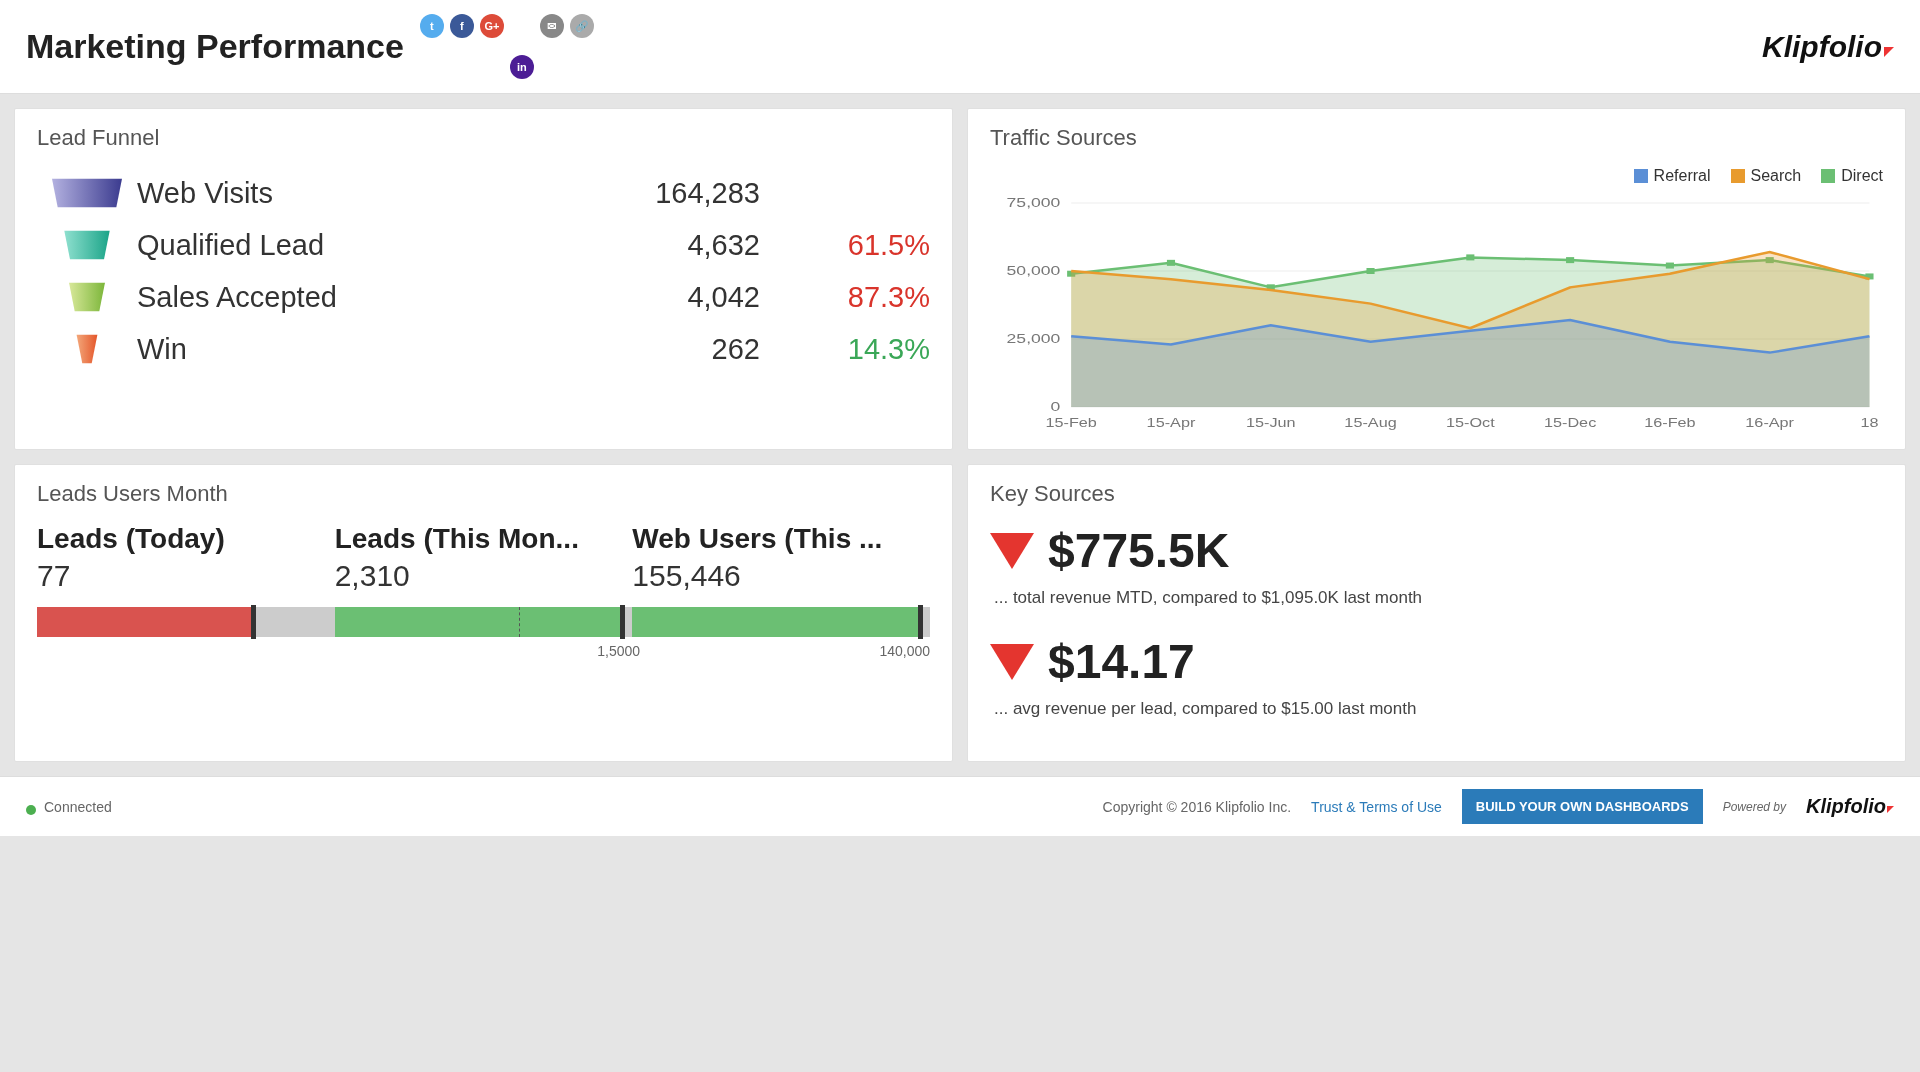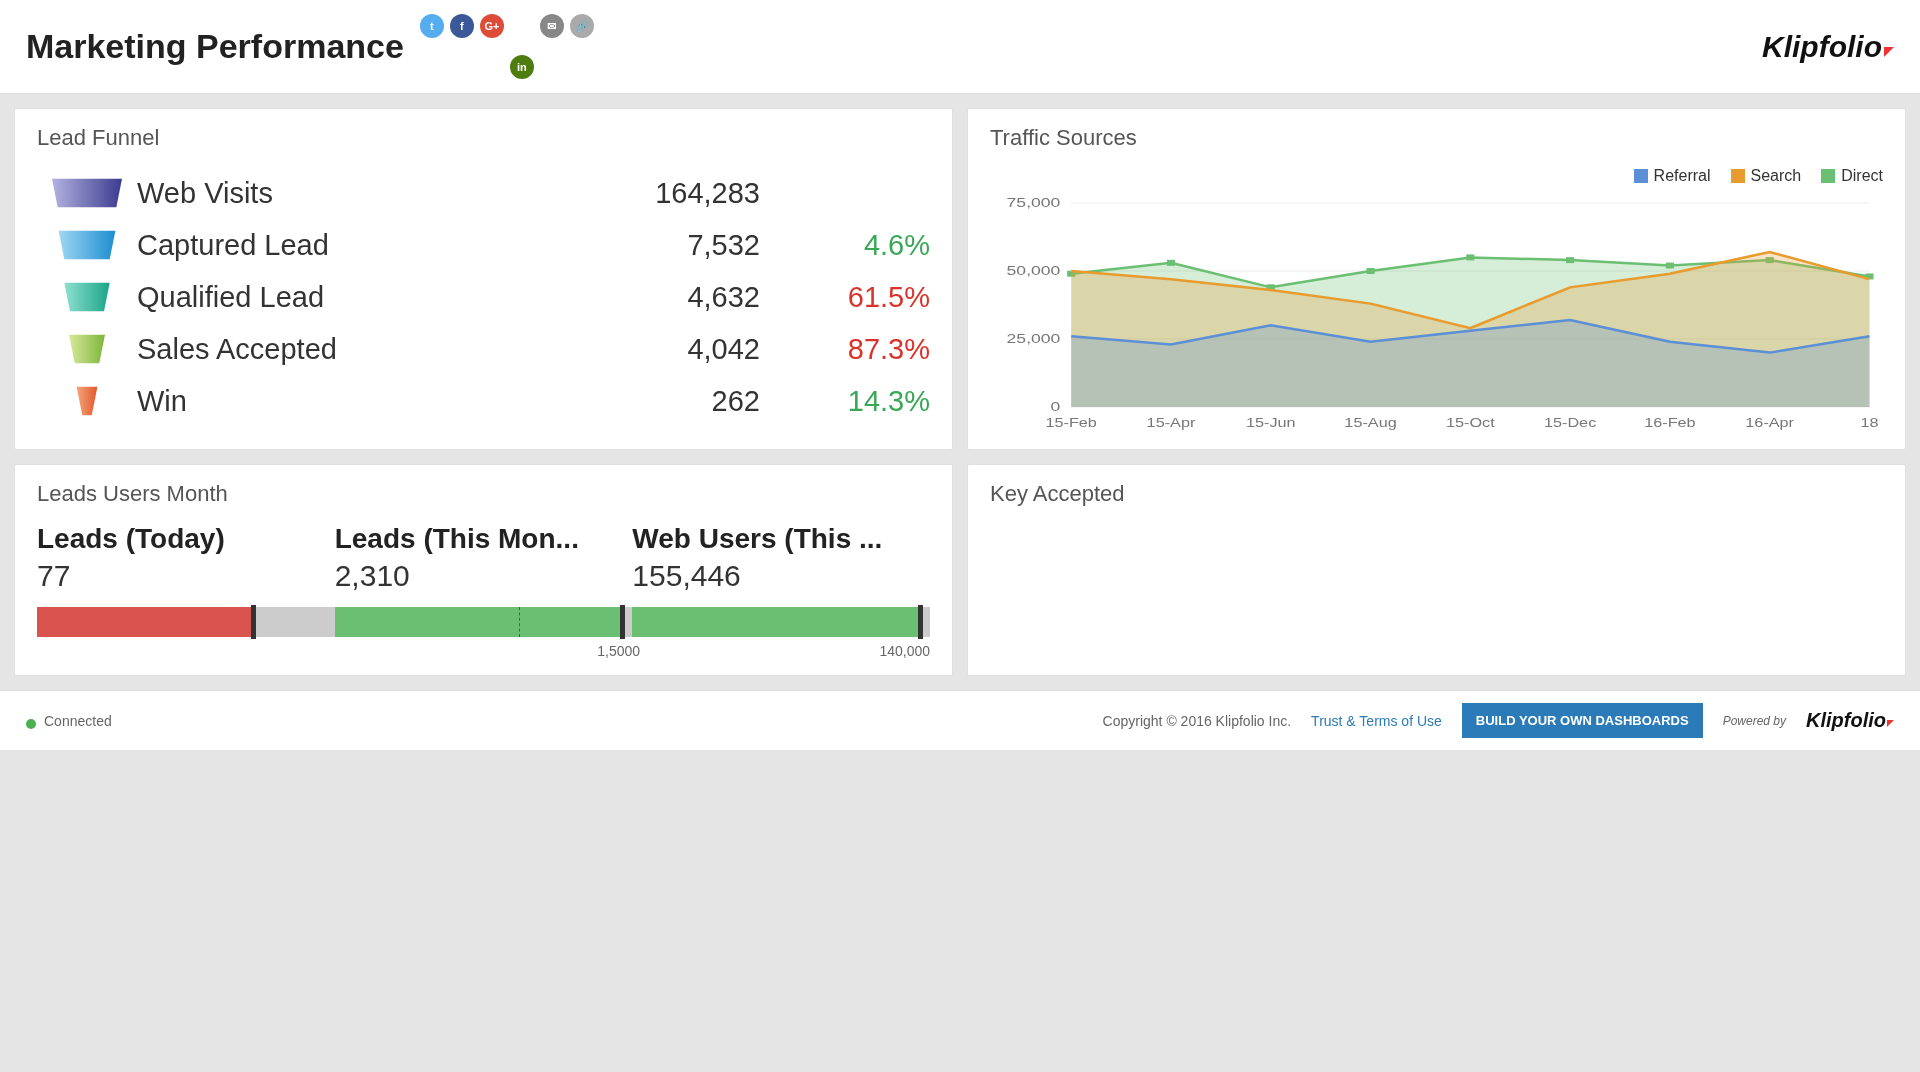--- a/index.html
+++ b/index.html
@@ -2,21 +2,21 @@
 <html><head>
 <meta charset="utf-8">
 <style>
 * { box-sizing: border-box; margin: 0; padding: 0; }
 body { font-family: "Segoe UI", Arial, sans-serif; background: #e5e5e5; color: #333; }
 .header { background: #fff; padding: 14px 26px; display: flex; align-items: center; justify-content: space-between; border-bottom: 1px solid #ddd; }
 .header-left { display: flex; align-items: center; gap: 16px; }
 .page-title { font-size: 34px; font-weight: 700; color: #222; }
 .share-icons { display: flex; gap: 6px; }
 .share-btn { width: 24px; height: 24px; border-radius: 50%; display: flex; align-items: center; justify-content: center; color: #fff; font-size: 11px; font-weight: bold; }
-.tw { background: #55acee; } .fb { background: #3b5998; } .gp { background: #dd4b39; } .li { background: #4d7c0f; margin-top: 41px; } .em { background: #888; } .lk { background: #aaa; }
+.tw { background: #55acee; } .fb { background: #3b5998; } .gp { background: #dd4b39; } .li { background: #4c1d95; margin-top: 41px; } .em { background: #888; } .lk { background: #aaa; }
 .logo { font-size: 30px; font-weight: 900; font-style: italic; color: #111; }
 .logo::after { content: ""; display: inline-block; width: 0; height: 0; border-left: 10px solid #e33; border-bottom: 10px solid transparent; margin-left: 2px; }
 .grid { padding: 14px; display: grid; grid-template-columns: 1fr 1fr; gap: 14px; }
 .panel { background: #fff; border: 1px solid #e0e0e0; border-radius: 2px; padding: 16px 22px; }
 .panel-title { font-size: 22px; color: #555; margin-bottom: 16px; }
 
 .funnel-row { display: flex; align-items: center; height: 52px; }
 .fun-icon { width: 100px; display: flex; justify-content: center; }
 .trap { width: 70px; }
 .fun-label { flex: 1; font-size: 29px; color: #333; }
@@ -87,36 +87,20 @@
                   <stop offset="0" stop-color="#b3b1e0"></stop>
                   <stop offset="1" stop-color="#3b3b8f"></stop>
                 </linearGradient>
               </defs>
         <polygon points="0,0 74,0 68,30 6,30" fill="url(#g0)"></polygon>
       </svg>
     </div>
     <div class="fun-label">Web Visits</div>
     <div class="fun-val">164,283</div>
     <div class="fun-pct "></div>
-        </div>
-        <div class="funnel-row">
-    <div class="fun-icon">
-      <svg class="trap" height="30" viewBox="0 0 74 30">
-        <defs>
-                <linearGradient id="g1" x1="0" x2="1">
-                  <stop offset="0" stop-color="#9fd7f3"></stop>
-                  <stop offset="1" stop-color="#1c8dd1"></stop>
-                </linearGradient>
-              </defs>
-        <polygon points="7,0 67,0 61,30 13,30" fill="url(#g1)"></polygon>
-      </svg>
-    </div>
-    <div class="fun-label">Captured Lead</div>
-    <div class="fun-val">7,532</div>
-    <div class="fun-pct pct-green">4.6%</div>
         </div>
         <div class="funnel-row">
     <div class="fun-icon">
       <svg class="trap" height="30" viewBox="0 0 74 30">
         <defs>
                 <linearGradient id="g2" x1="0" x2="1">
                   <stop offset="0" stop-color="#8fe0cf"></stop>
                   <stop offset="1" stop-color="#1ba488"></stop>
                 </linearGradient>
               </defs>
@@ -255,21 +239,37 @@
     </div>
     <div class="bar-tick">
             <span>0</span>
             <span>140,000</span>
           </div>
         </div>
       </div>
   </div>
 
   <div class="panel metrics-panel">
-    <div class="panel-title">Key Accepted</div>
+    <div class="panel-title">Key Sources</div>
+    <div id="km-list">
+        <div>
+    <div class="km-row">
+      <div class="tri-down"></div>
+      <div class="km-val">$775.5K</div>
+    </div>
+    <div class="km-desc">... total revenue MTD, compared to $1,095.0K last month</div>
+        </div>
+        <div>
+    <div class="km-row">
+      <div class="tri-down"></div>
+      <div class="km-val">$14.17</div>
+    </div>
+    <div class="km-desc">... avg revenue per lead, compared to $15.00 last month</div>
+        </div>
+      </div>
   </div>
 </div>
 
 <div class="footer">
   <div class="conn">
     <div class="dot"></div>
     <span>Connected</span>
   </div>
   <div class="foot-right">
     <span>Copyright © 2016 Klipfolio Inc.</span>

